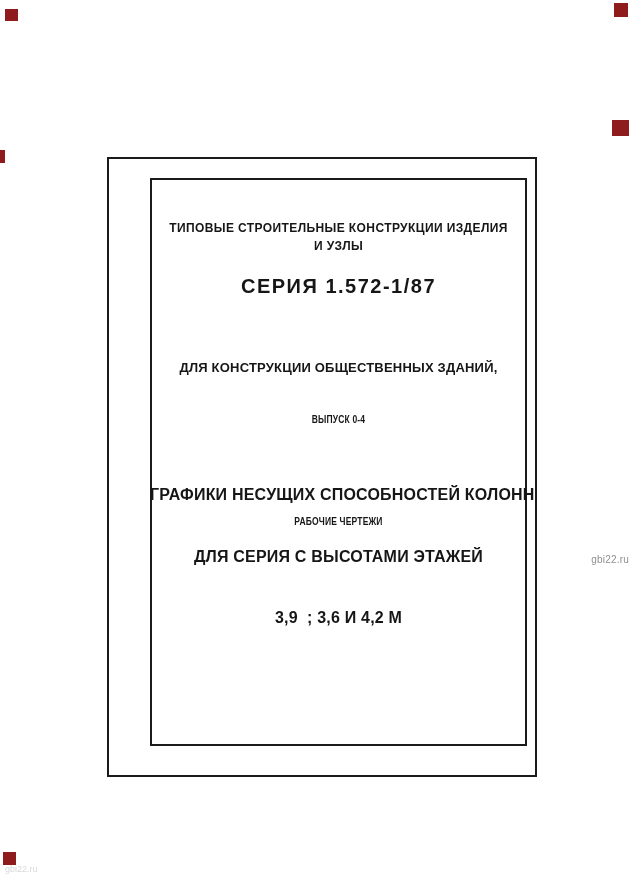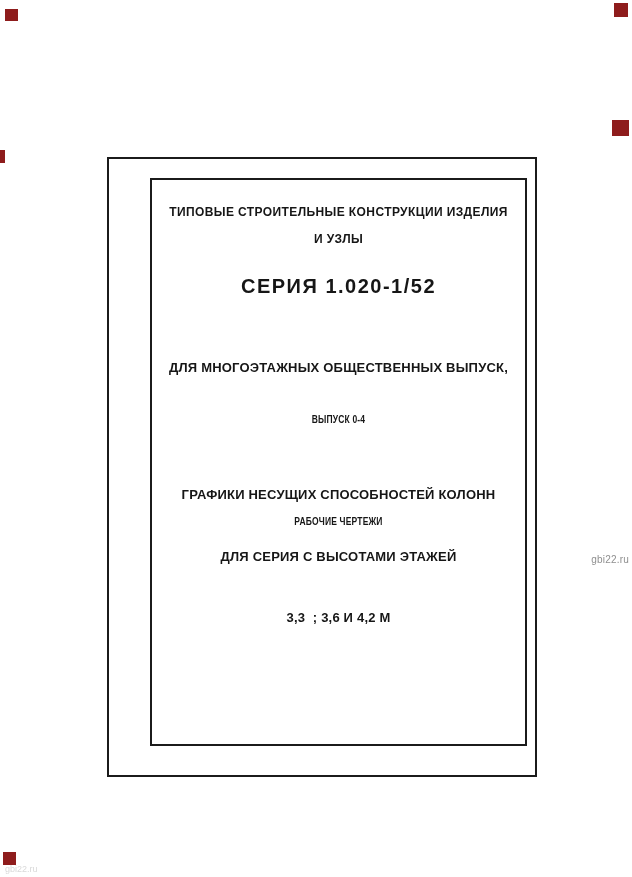--- a/index.html
+++ b/index.html
@@ -18,26 +18,26 @@
   .txt {
     position: absolute;
     left: 150px;
     width: 377px;
     text-align: center;
     color: #161616;
     font-weight: 700;
     white-space: pre;
   }
   .header-line  { font-size: 12px; letter-spacing: 0.4px; }
-  .hl1 { top: 205px; text-align: center; }
-  .hl2 { top: 232px; }
+  .hl1 { top: 221px; text-align: center; }
+  .hl2 { top: 239px; }
   .series       { top: 275px; font-size: 20px; letter-spacing: 1.5px; }
   .desc-block   { top: 318px; font-size: 13px; line-height: 20px; letter-spacing: 0.2px; }
   .issue        { top: 414px; font-size: 10px; letter-spacing: 0.2px; transform: scaleX(0.85); }
-  .subj-block   { top: 444px; font-size: 13px; line-height: 20.5px; letter-spacing: 0.2px; }
+  .subj-block   { top: 444px; font-size: 16px; line-height: 20.5px; letter-spacing: 0.2px; }
   .doctype      { top: 516px; font-size: 10px; letter-spacing: 0.2px; transform: scaleX(0.85); }
 
   .wm-square { position: absolute; background: #8e1c1c; }
   .wm-tl  { left: 5px;   top: 9px;   width: 13px; height: 12px; }
   .wm-tr  { left: 614px; top: 3px;   width: 14px; height: 14px; }
   .wm-r   { left: 612px; top: 120px; width: 17px; height: 16px; }
   .wm-le  { left: 0;     top: 150px; width: 5px;  height: 13px; }
   .wm-bl  { left: 3px;   top: 852px; width: 13px; height: 13px; }
 
   .wm-site {
@@ -71,29 +71,29 @@
 
   <div class="wm-site">gbi22.ru</div>
   <div class="wm-site-faint">gbi22.ru</div>
 
   <div class="frame frame-outer"></div>
   <div class="frame frame-inner"></div>
 
   <div class="txt header-line hl1">ТИПОВЫЕ СТРОИТЕЛЬНЫЕ КОНСТРУКЦИИ ИЗДЕЛИЯ</div>
   <div class="txt header-line hl2">И УЗЛЫ</div>
 
-  <div class="txt series">СЕРИЯ 1.020-1/52</div>
+  <div class="txt series">СЕРИЯ 1.572-1/87</div>
 
   <div class="txt desc-block">
-    <div>ДЛЯ МНОГОЭТАЖНЫХ ОБЩЕСТВЕННЫХ ВЫПУСК,</div>
+    <div>ДЛЯ КОНСТРУКЦИИ ОБЩЕСТВЕННЫХ ЗДАНИЙ,</div>
   </div>
 
   <div class="txt issue">ВЫПУСК 0-4</div>
 
   <div class="txt subj-block">
     <div>ГРАФИКИ НЕСУЩИХ СПОСОБНОСТЕЙ КОЛОНН</div>
     <div>ДЛЯ СЕРИЯ С ВЫСОТАМИ ЭТАЖЕЙ</div>
-    <div>3,3  ; 3,6 И 4,2 М</div>
+    <div>3,9  ; 3,6 И 4,2 М</div>
   </div>
 
   <div class="txt doctype">РАБОЧИЕ ЧЕРТЕЖИ</div>
 
 </div>
 
 </body></html>

